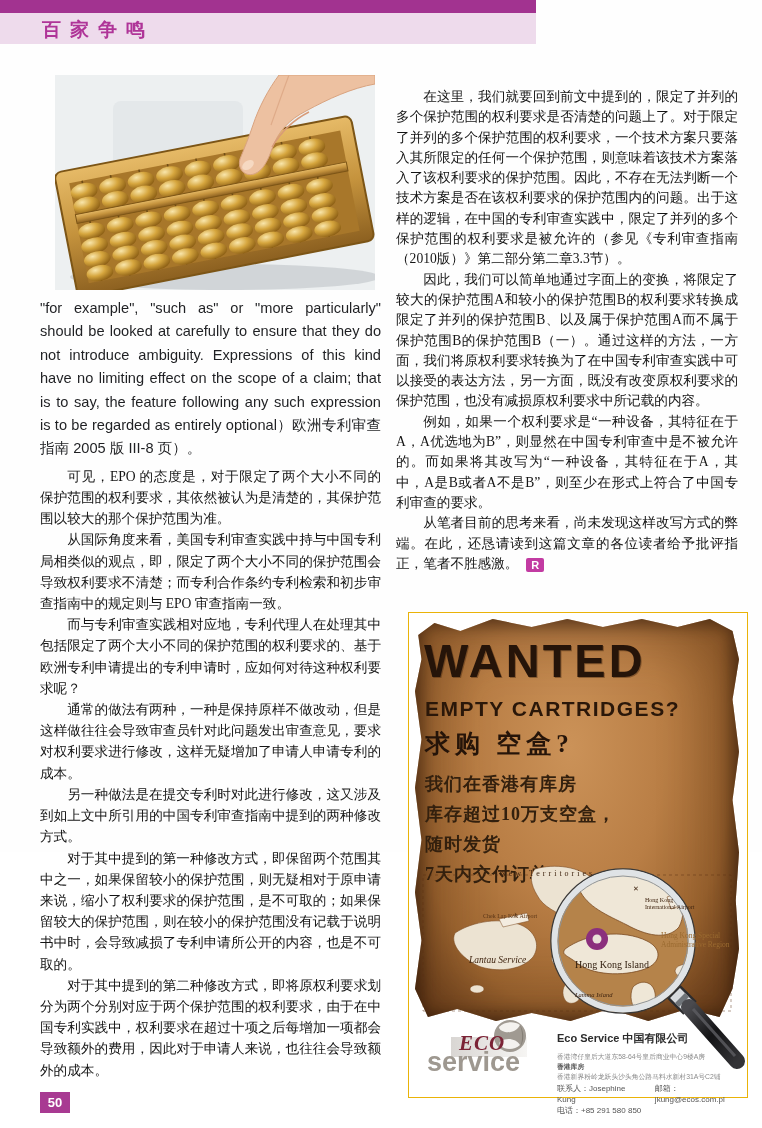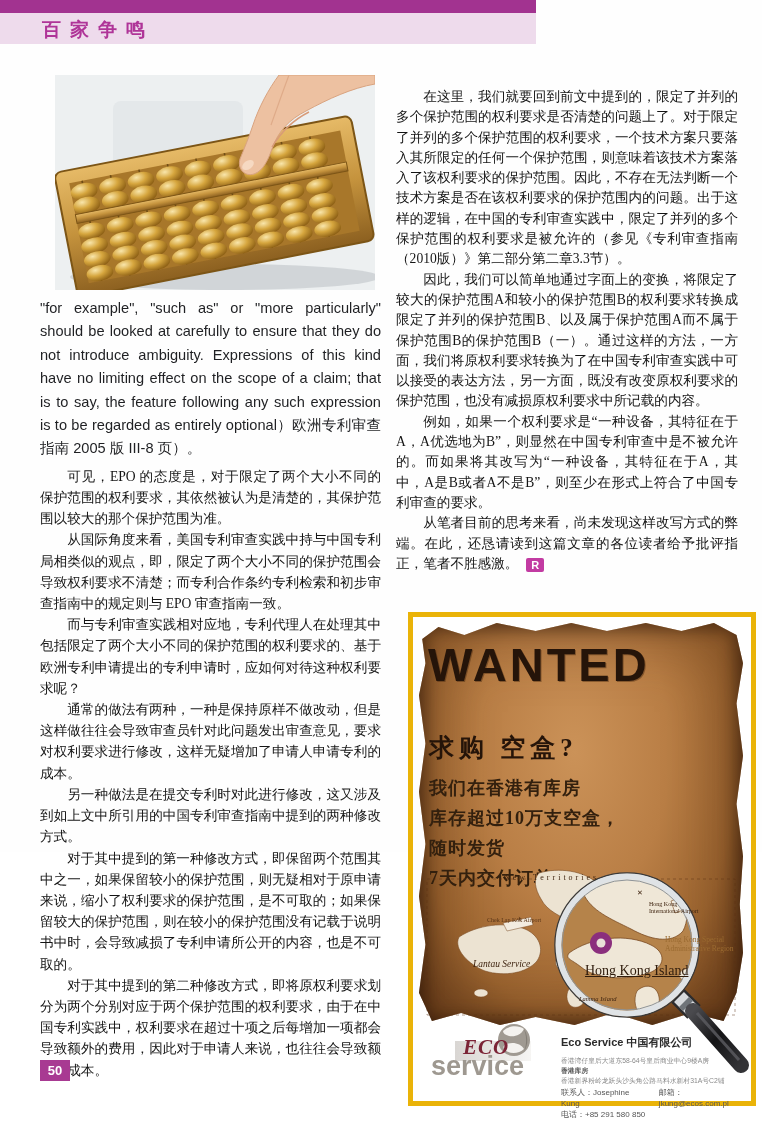--- a/index.html
+++ b/index.html
@@ -17,57 +17,57 @@
   
   .col-left{position:absolute;left:40px;top:297px;width:341px;}
   .col-right{position:absolute;left:396px;top:87px;width:342px;}
   .en-par{font-family:"Liberation Sans",sans-serif;font-size:14.6px;line-height:23.4px;color:#1f2023;text-align:justify;margin:0 0 5px 0;}
   .cn{font-family:"Liberation Serif","DejaVu Serif",serif;color:#141414;text-align:justify;}
   .col-left .cn p{font-size:13.6px;line-height:21.2px;text-indent:2em;margin:0;}
   .col-right .cn p{font-size:13.6px;line-height:20.3px;text-indent:2em;margin:0;}
   .r-badge{display:inline-block;min-width:14px;height:14px;background:#c23ba2;color:#fff;font-family:"Liberation Sans",sans-serif;font-size:11px;font-weight:bold;line-height:14px;text-align:center;border-radius:2px;margin-left:8px;text-indent:0;vertical-align:-1px;padding:0 2px;}
 
   
-  .ad{position:absolute;left:408px;top:612px;width:338px;height:484px;border:5px solid #eab308;background:#ffffff;}
+  .ad{position:absolute;left:408px;top:612px;width:338px;height:484px;border:1px solid #eab308;background:#ffffff;}
   .parchment{position:absolute;left:6px;top:6px;width:324px;height:402px;
     background:radial-gradient(ellipse at 48% 32%, #cb9258 0%, #b97e45 40%, #9c6530 68%, #6e421d 88%, #472810 100%);
     clip-path:polygon(1% 4%,6% 1%,14% 3%,24% 0%,36% 2%,47% 0%,58% 2%,70% 0%,81% 2%,91% 0%,98% 3%,100% 10%,98% 20%,100% 33%,98% 45%,100% 58%,99% 70%,100% 82%,98% 92%,94% 99%,84% 97%,72% 100%,60% 97%,48% 100%,36% 98%,25% 100%,13% 97%,4% 99%,0% 92%,2% 80%,0% 68%,2% 55%,0% 42%,2% 30%,0% 18%,2% 10%);
     box-shadow:inset 0 0 16px 7px rgba(38,19,5,.55), inset 0 0 55px 22px rgba(90,50,20,.35);}
   .ad-h1{position:absolute;left:15px;top:24px;font-family:"Liberation Sans",sans-serif;font-weight:900;font-size:47px;line-height:1;letter-spacing:3px;color:#251409;text-shadow:1px 1px 0 rgba(70,40,15,.45);}
   .ad-h2{position:absolute;left:16px;top:84px;font-family:"Liberation Sans",sans-serif;font-weight:900;font-size:21px;letter-spacing:1.5px;color:#2a1709;}
   .ad-h3{position:absolute;left:16px;top:114px;font-family:"Liberation Serif","DejaVu Serif",serif;font-weight:bold;font-size:25px;letter-spacing:5px;color:#251409;}
   .ad-body{position:absolute;left:16px;top:156px;font-family:"Liberation Serif","DejaVu Serif",serif;font-weight:bold;font-size:18px;line-height:30px;color:#33200e;letter-spacing:1px;}
   .map-svg{position:absolute;left:6px;top:248px;width:324px;height:160px;}
   .glass-svg{position:absolute;left:128px;top:248px;width:212px;height:236px;overflow:visible;}
   .map-label{position:absolute;font-family:"Liberation Serif","DejaVu Serif",serif;color:#3f2410;}
   .lbl-nt{left:91px;top:256px;font-size:8px;letter-spacing:3px;}
   .lbl-clk{left:74px;top:300px;font-size:6px;color:#5a3517;}
   .lbl-lantau{left:60px;top:342px;font-size:9.5px;font-style:italic;}
-  .lbl-hki{left:172px;top:346px;font-size:14px;color:#2f1c0c;text-decoration:underline;}
+  .lbl-hki{left:166px;top:346px;font-size:10px;color:#2f1c0c;}
   .lbl-sar{left:252px;top:318px;width:78px;font-size:7.5px;line-height:9px;color:#9a6a30;}
   .lbl-airport{left:236px;top:284px;width:60px;font-size:6px;line-height:7px;}
   .lbl-lamma{left:166px;top:378px;font-size:6.5px;font-style:italic;}
 
   
   .logo{position:absolute;left:16px;top:406px;width:125px;height:72px;}
   .logo-band{position:absolute;left:26px;top:18px;width:76px;height:20px;background:linear-gradient(to right,#d9d6d3,#f6f5f3);}
   .logo-eco{position:absolute;left:34px;top:12px;font-family:"Liberation Serif","DejaVu Serif",serif;font-style:italic;font-weight:bold;font-size:21px;color:#7b2336;letter-spacing:1px;}
   .logo-globe{position:absolute;left:64px;top:-4px;}
   .logo-service{position:absolute;left:2px;top:28px;font-family:"Liberation Sans",sans-serif;font-weight:bold;font-size:27px;color:#9e9890;letter-spacing:0px;}
 
   
   .company{position:absolute;left:148px;top:418px;width:186px;font-family:"Liberation Sans",sans-serif;}
   .company-name{font-size:11px;font-weight:bold;color:#2b2b2b;margin-bottom:6px;}
   .addr{font-size:6.8px;color:#8a8a8a;line-height:9.5px;}
   .warehouse{font-size:6.8px;font-weight:bold;color:#555;line-height:10px;}
   .contact-row{display:flex;gap:14px;font-size:8px;color:#555;margin-top:2px;line-height:11px;}
   .phone{font-size:8px;color:#555;line-height:11px;}
 
   
-  .footer{position:absolute;left:40px;top:1060px;display:flex;align-items:flex-start;gap:44px;}
+  .footer{position:absolute;left:40px;top:1092px;display:flex;align-items:flex-start;gap:44px;}
   .page-num{width:30px;height:21px;background:#a83a92;color:#fff;font-size:13px;font-weight:bold;text-align:center;line-height:21px;font-family:"Liberation Sans",sans-serif;}
   .footer-text{margin-left:16px;font-family:"Liberation Serif","DejaVu Serif",serif;font-size:12.5px;color:#333;display:flex;align-items:center;}
   .footer-text .sep{width:1px;height:12px;background:#999;margin:0 8px;}
 </style>
 </head>
 <body>
 
 <div class="page">
 
   <div class="hdr-bar"></div>
@@ -196,20 +196,21 @@
       <p>在这里，我们就要回到前文中提到的，限定了并列的多个保护范围的权利要求是否清楚的问题上了。对于限定了并列的多个保护范围的权利要求，一个技术方案只要落入其所限定的任何一个保护范围，则意味着该技术方案落入了该权利要求的保护范围。因此，不存在无法判断一个技术方案是否在该权利要求的保护范围内的问题。出于这样的逻辑，在中国的专利审查实践中，限定了并列的多个保护范围的权利要求是被允许的（参见《专利审查指南（2010版）》第二部分第二章3.3节）。</p>
       <p>因此，我们可以简单地通过字面上的变换，将限定了较大的保护范围A和较小的保护范围B的权利要求转换成限定了并列的保护范围B、以及属于保护范围A而不属于保护范围B的保护范围B（一）。通过这样的方法，一方面，我们将原权利要求转换为了在中国专利审查实践中可以接受的表达方法，另一方面，既没有改变原权利要求的保护范围，也没有减损原权利要求中所记载的内容。</p>
       <p>例如，如果一个权利要求是“一种设备，其特征在于A，A优选地为B”，则显然在中国专利审查中是不被允许的。而如果将其改写为“一种设备，其特征在于A，其中，A是B或者A不是B”，则至少在形式上符合了中国专利审查的要求。</p>
       <p><span>从笔者目前的思考来看，尚未发现这样改写方式的弊端。在此，还恳请读到这篇文章的各位读者给予批评指正，笔者不胜感激。</span><span class="r-badge">R</span></p>
     </div>
   </div>
 
   <div class="ad">
     <div class="parchment"></div>
     <div class="ad-h1">WANTED</div>
+    <div class="ad-h2">EMPTY CARTRIDGES?</div>
     <div class="ad-h3">求购 空盒?</div>
     <div class="ad-body">
       <div>我们在香港有库房</div>
       <div>库存超过10万支空盒，</div>
       <div>随时发货</div>
       <div>7天内交付订单</div>
     </div>
 
     <svg class="map-svg" viewBox="0 0 324 160">
       <path d="M8 14 L316 14 L316 150 L8 150 Z" fill="none" stroke="#5a3012" stroke-width="0.8" stroke-dasharray="3 3" opacity="0.6"></path>

